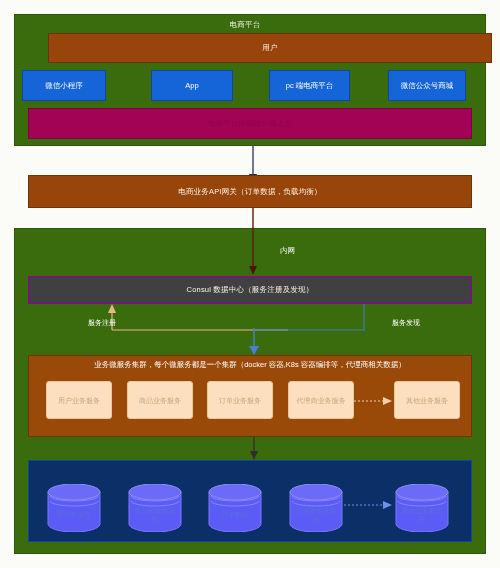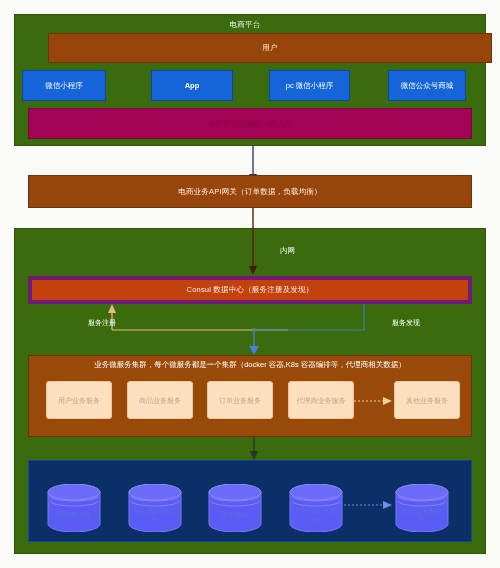--- a/index.html
+++ b/index.html
@@ -62,22 +62,22 @@
     color: #fdf2e6;
   }
 
   .bar-magenta {
     background: #a30355;
     border: 1px solid #7d0241;
     color: #8d0449;   
   }
 
   .bar-consul {
-    background: #c2410c;
-    border: 4px solid #701a75;
+    background: #404040;
+    border: 2px solid #701a75;
     color: #fff4e8;
   }
 
   .bar-cluster {
     background: #9a4a08;
     border: 1px solid #6f3406;
   }
 
   .bar-db {
     background: #0b3068;
@@ -171,22 +171,22 @@
 
 <div id="canvas">
 
   <div class="panel" style="left:14px; top:14px; width:472px; height:132px;">
   </div>
   <div class="panel-title" style="left:14px; top:20px; width:462px;">电商平台</div>
 
   <div class="bar bar-brown" style="left:28px; top:33px; width:444px; height:30px;margin-left:20px;">用户</div>
 
   <div class="chip" style="left:22px; top:70px; width:84px; height:31px;">微信小程序</div>
-  <div class="chip" style="left:151px; top:70px; width:82px; height:31px;font-weight:bold;">App</div>
-  <div class="chip" style="left:269px; top:70px; width:81px; height:31px;">pc 微信小程序</div>
+  <div class="chip" style="left:151px; top:70px; width:82px; height:31px;">App</div>
+  <div class="chip" style="left:269px; top:70px; width:81px; height:31px;">pc 端电商平台</div>
   <div class="chip" style="left:388px; top:70px; width:78px; height:31px;">微信公众号商城</div>
 
   <div class="bar bar-magenta" style="left:28px; top:108px; width:444px; height:31px;">电商平台前端统一接入层</div>
 
   <svg class="conn" style="left:246px; top:146px;" width="14" height="38">
     <line x1="7" y1="0" x2="7" y2="29" stroke="#3b3b6b" stroke-width="1.4"></line>
     <polygon points="7,37 3,28 11,28" fill="#2b2b4d"></polygon>
   </svg>
 
   <div class="bar bar-brown" style="left:28px; top:175px; width:444px; height:33px;">电商业务API网关（订单数据，负载均衡）</div>

